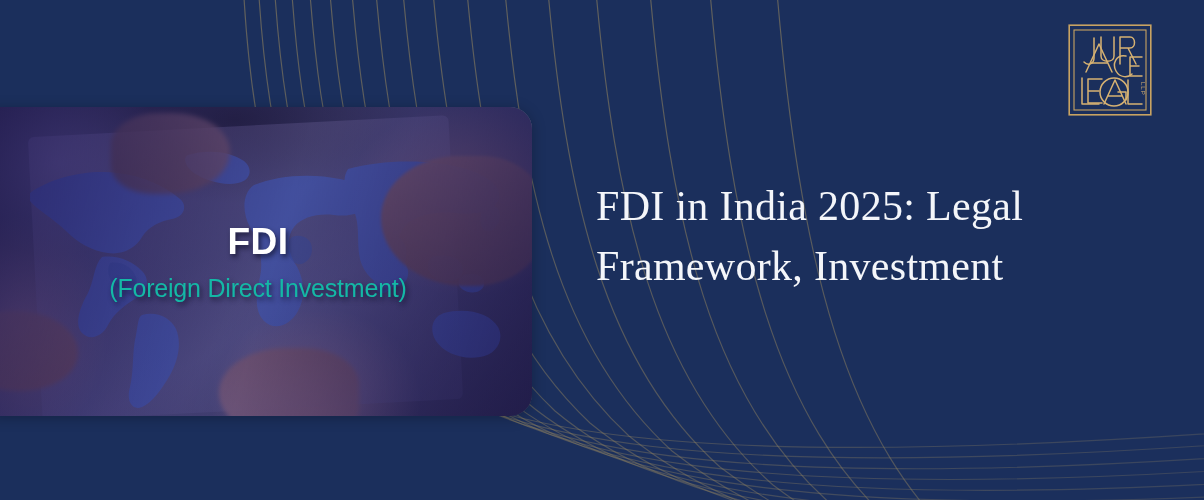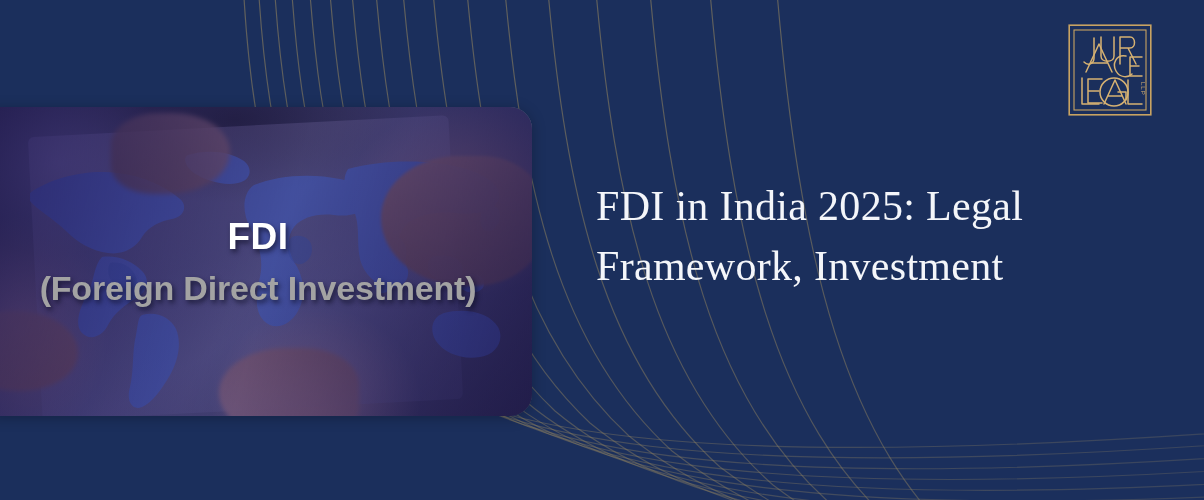--- a/index.html
+++ b/index.html
@@ -70,21 +70,21 @@
     position:absolute;left:0;right:0;top:0;bottom:0;
     display:flex;flex-direction:column;align-items:center;justify-content:center;
     padding-right:8px;
   }
   .card-title{
     color:#ffffff;font-weight:bold;font-size:37px;letter-spacing:.5px;
     text-shadow:2px 3px 5px rgba(10,10,30,.65);
     line-height:1;margin-bottom:16px;
   }
   .card-sub{
-    color:#a3a3a3;font-weight:bold;font-size:34px;letter-spacing:-.2px;
+    color:#14b8a6;font-weight:normal;font-size:25px;letter-spacing:-.2px;
     text-shadow:2px 3px 5px rgba(10,10,30,.65);
     line-height:1;
   }
   
   .headline{
     position:absolute;left:596px;top:176px;width:520px;
     text-align:left;
     font-family:"Liberation Serif","DejaVu Serif",serif;
     color:#f4f6fa;
     font-size:42px;line-height:60px;

